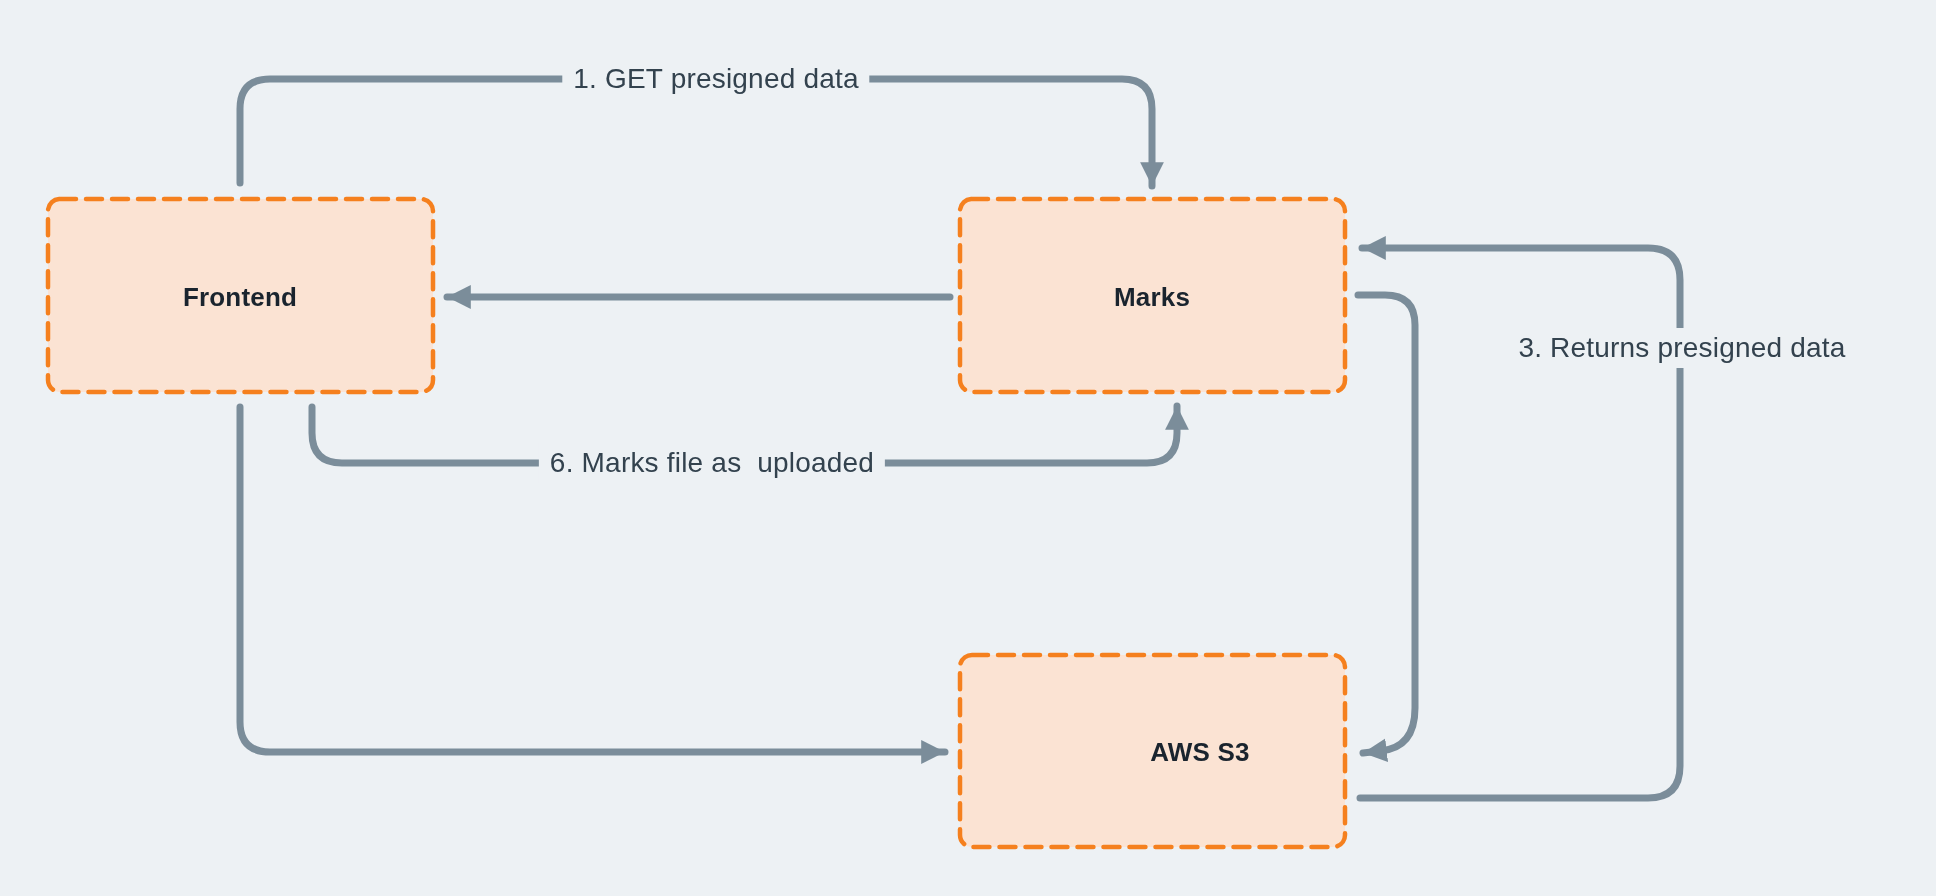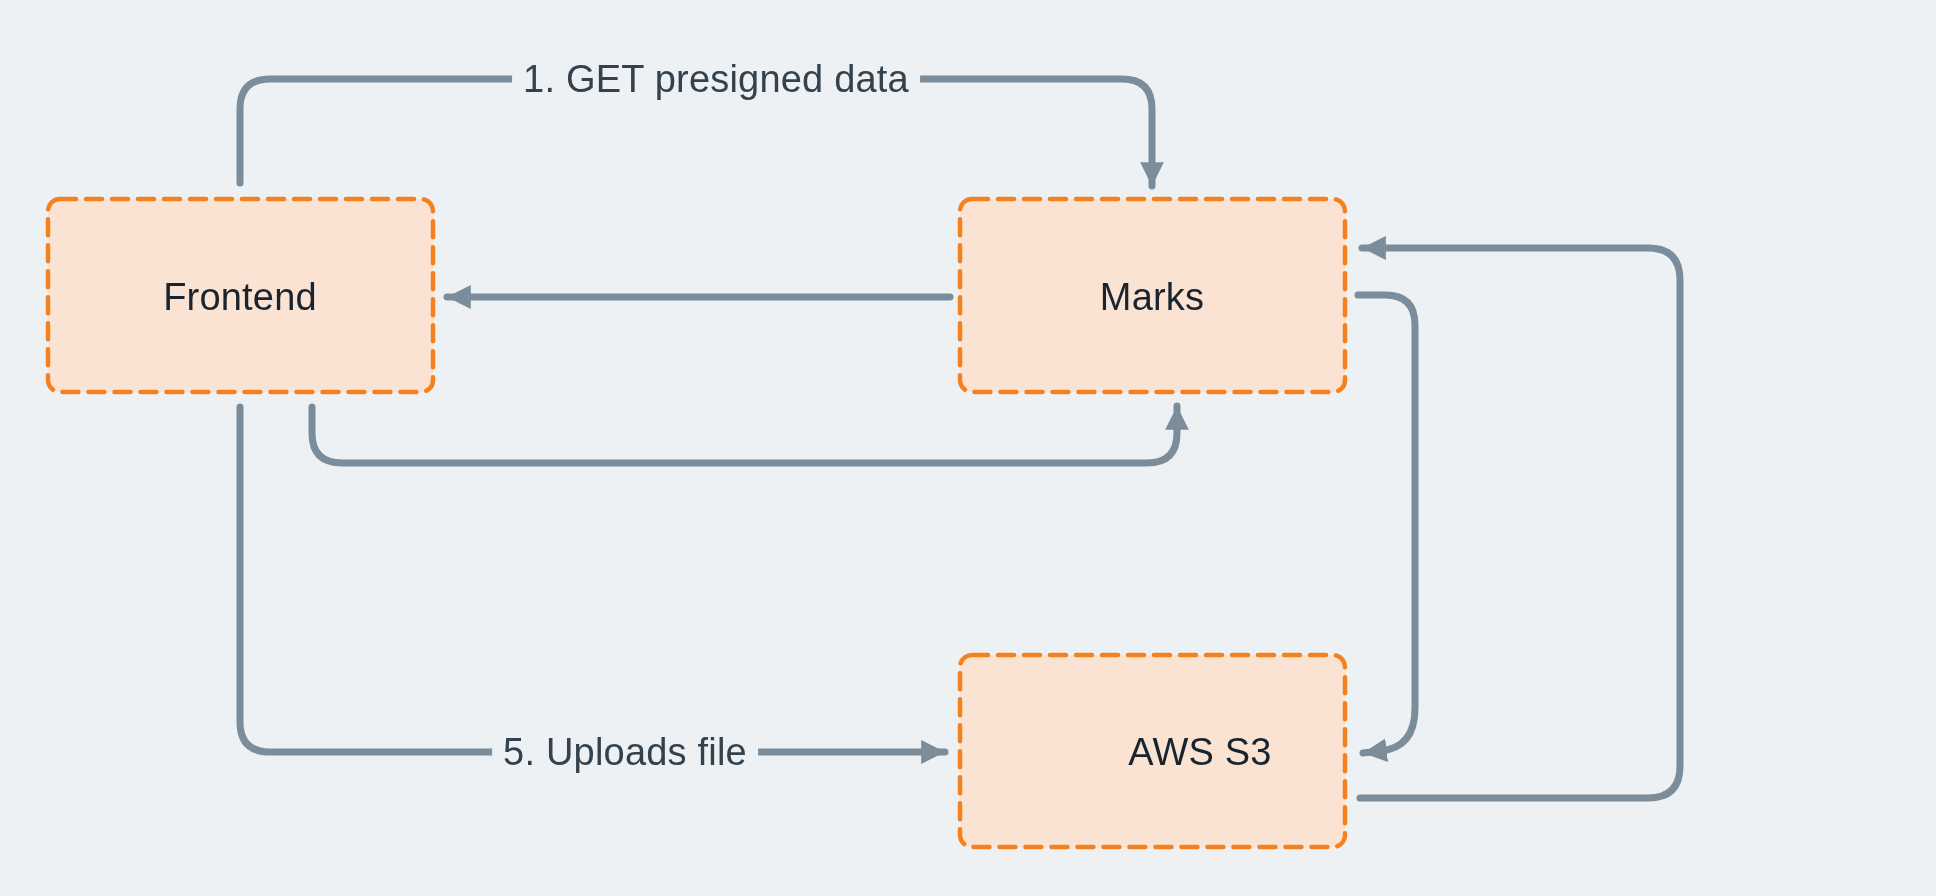--- a/index.html
+++ b/index.html
@@ -34,30 +34,30 @@
     fill:none;
     stroke:var(--arrow_color);
     stroke-width:7;
     stroke-linecap:round;
     stroke-linejoin:round;
   }
   .arrowhead{fill:var(--arrow_color);}
   .node-label{
     position:absolute;
     transform:translate(-50%,-50%);
-    font-size:38px;
-    font-weight:400;
+    font-size:26px;
+    font-weight:700;
     color:var(--node_label_color);
     letter-spacing:0.2px;
     white-space:pre;
   }
   .edge-label{
     position:absolute;
     transform:translate(-50%,-50%);
-    font-size:38px;
+    font-size:28px;
     font-weight:500;
     color:var(--edge_label_color);
     background:var(--background);
     padding:4px 11px;
     white-space:pre;
     letter-spacing:0.2px;
   }
 </style>
 </head>
 <body>
@@ -86,15 +86,16 @@
     <path class="edge" marker-end="url(#ah)" d="M 240 407 L 240 722 Q 240 752 270 752 L 945 752"></path>
 
     <path class="edge" marker-end="url(#ah)" d="M 312 407 L 312 433 Q 312 463 342 463 L 1147 463 Q 1177 463 1177 433 L 1177 406"></path>
   </svg>
 
   <div class="node-label" style="left:240px; top:297px;">Frontend</div>
   <div class="node-label" style="left:1152px; top:297px;">Marks</div>
   <div class="node-label" style="left:1152px; top:752px;margin-left:48px;">AWS S3</div>
 
   <div class="edge-label" style="left:716px; top:79px;">1. GET presigned data</div>
-  <div class="edge-label" style="left:625px; top:752px;">5. Uploads file</div>
+  <div class="edge-label" style="left:1682px; top:348px;">3. Returns presigned data</div>
+  <div class="edge-label" style="left:712px; top:463px;">6. Marks file as  uploaded</div>
 
 </div>
 
 </body></html>

